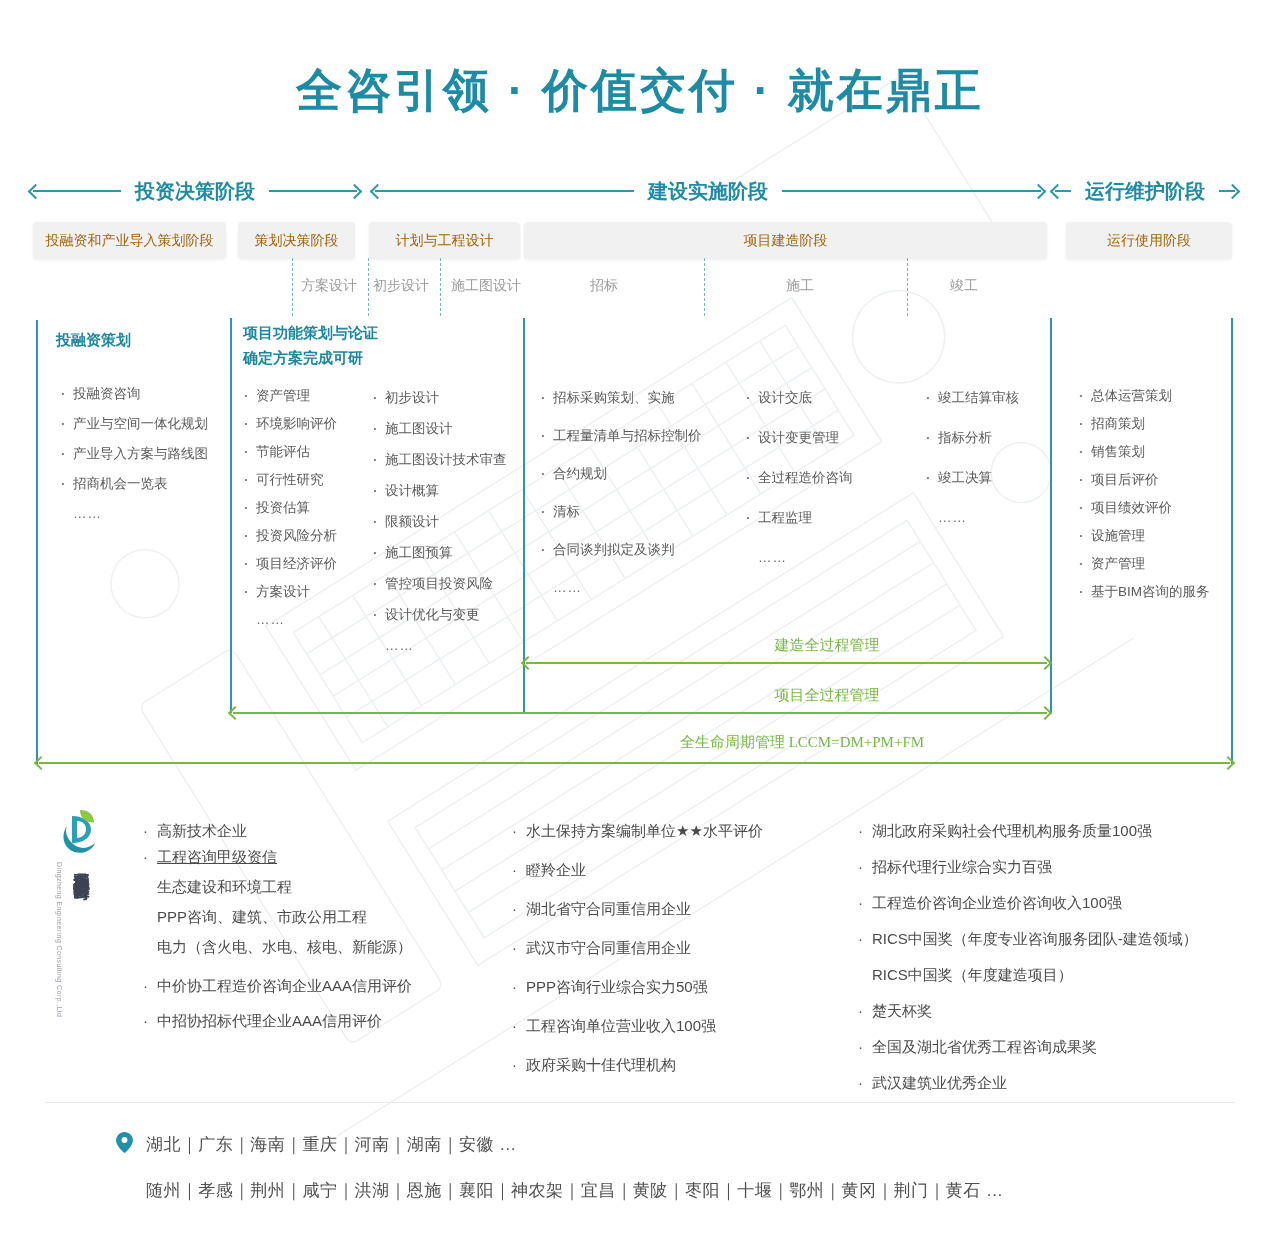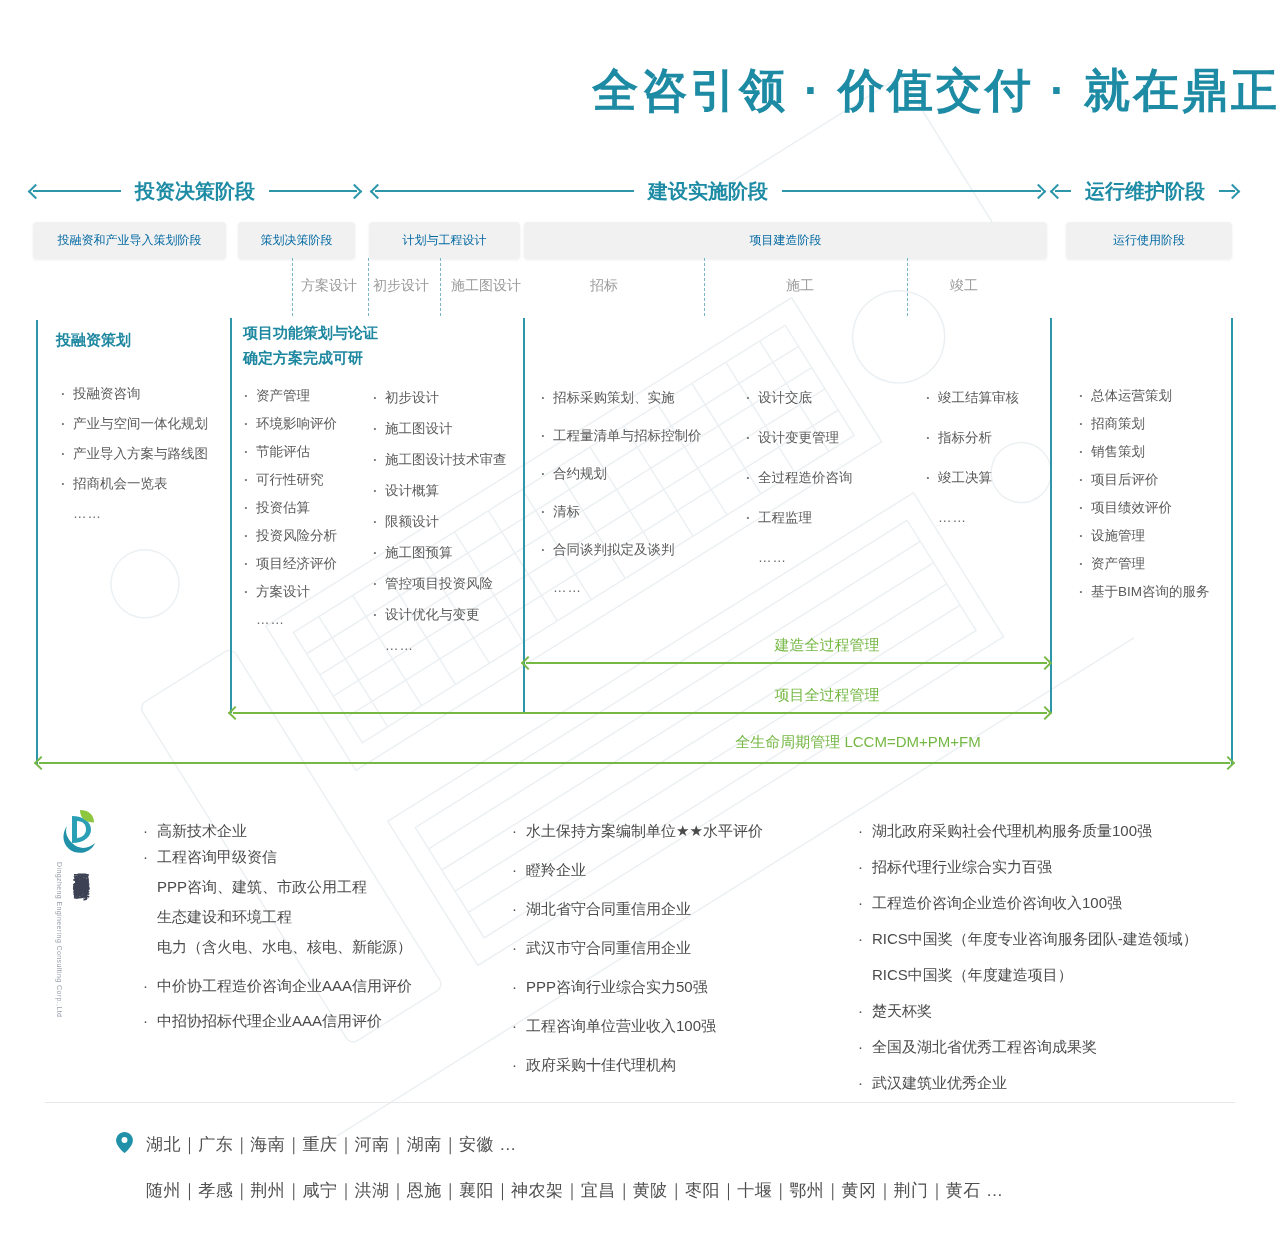--- a/index.html
+++ b/index.html
@@ -1,33 +1,33 @@
 <!DOCTYPE html>
 <html><head>
 <meta charset="utf-8">
 <style>
   html,body{margin:0;padding:0;background:#fff;}
   .canvas{position:relative;width:1280px;height:1238px;background:#ffffff;overflow:hidden;
           font-family:"Liberation Sans","DejaVu Sans",sans-serif;}
   .bg{position:absolute;left:0;top:0;}
 
-  .title{position:absolute;left:0;right:0;top:60px;margin:0;text-align:right;
+  .title{position:absolute;left:0;right:0;top:60px;margin:0;text-align:center;
          font-size:46px;font-weight:900;color:#1e8ba5;letter-spacing:3px;}
 
   
   .phase{position:absolute;top:180px;height:22px;display:flex;align-items:center;}
   .phase .ln{flex:1;height:2px;background:#2e96aa;}
   .chev{width:9px;height:9px;border:solid #2e96aa;border-width:0 0 2px 2px;flex:none;}
   .chev.l{transform:rotate(45deg);margin-right:-8px;}
   .chev.r{transform:rotate(225deg);margin-left:-8px;}
   .phase .lbl{margin:0 14px;font-size:20px;font-weight:800;color:#1e8ba5;white-space:nowrap;}
 
   .stage{position:absolute;top:222px;height:37px;background:#f1f1f2;border-radius:4px;
          box-shadow:0 1px 3px rgba(0,0,0,.07);display:flex;align-items:center;justify-content:center;
-         font-size:12px;color:#0369a1;white-space:nowrap;}
+         font-size:14px;color:#a16207;white-space:nowrap;}
 
   .sub{position:absolute;top:277px;font-size:14px;color:#9b9b9b;white-space:nowrap;}
   .dash{position:absolute;top:258px;height:58px;width:0;border-left:1px dashed #79b5c4;}
   .tv{position:absolute;width:2px;background:#2e96aa;}
 
   .colhead{position:absolute;font-size:15px;font-weight:bold;color:#1d87a0;line-height:25px;white-space:nowrap;}
 
   .col{position:absolute;}
   .li{position:relative;padding-left:13px;font-size:13.5px;line-height:20px;color:#5a5a5a;white-space:nowrap;}
   .li::before{content:"·";position:absolute;left:1px;top:0;font-weight:bold;color:#7a7a7a;}
@@ -209,40 +209,40 @@
     <span class="gchev r"></span>
   </div>
 
   <div class="glabel" style="left:702px;top:686px;width:250px;">项目全过程管理</div>
   <div class="gline" style="left:230px;top:706px;width:820px;">
     <span class="gchev l"></span>
       <span class="ln"></span>
     <span class="gchev r"></span>
   </div>
 
-  <div class="glabel" style="left:728px;top:733px;width:260px;">全生命周期管理 LCCM=DM+PM+FM</div>
+  <div class="glabel" style="left:672px;top:733px;width:260px;font-family:Liberation Serif, serif;">全生命周期管理 LCCM=DM+PM+FM</div>
   <div class="gline" style="left:36px;top:756px;width:1197px;">
     <span class="gchev l"></span>
       <span class="ln"></span>
     <span class="gchev r"></span>
   </div>
 
   <svg class="logo" width="42" height="48" viewBox="0 0 42 48">
     <path d="M9 16 C4 23 4 33 11 39 C20 46 33 43 37 33 C31 39 21 40 14 33 C8 27 7 21 9 16 Z" fill="#2191a9"></path>
     <path fill-rule="evenodd" d="M14 6 L14 33 C26 33 33 27 33 19.5 C33 11.5 25 6 14 6 Z M19 11 C25 11 28 14.5 28 19.5 C28 24 24 28 19 28 Z" fill="#2a9fb5"></path>
     <path d="M22 0 C30 0 36 4.5 36 12.5 C28 12.5 22 8.5 22 0 Z" fill="#8dc63f"></path>
   </svg>
   <div class="cn-name">鼎正工程咨询股份有限公司</div>
   <div class="en-name">Dingzheng Engineering Consulting Corp.,Ltd</div>
 
   <div class="qcol" style="left:143px;top:818px;">
     <div class="q" style="">高新技术企业</div>
-    <div class="q" style="margin-bottom:4px;">工程咨询甲级资信</div>
+    <div class="q" style="margin-bottom:4px;text-decoration:underline;">工程咨询甲级资信</div>
+    <div class="q nb" style="margin-bottom:4px;">生态建设和环境工程</div>
     <div class="q nb" style="margin-bottom:4px;">PPP咨询、建筑、市政公用工程</div>
-    <div class="q nb" style="margin-bottom:4px;">生态建设和环境工程</div>
     <div class="q nb" style="margin-bottom:13px;">电力（含火电、水电、核电、新能源）</div>
     <div class="q" style="margin-bottom:9px;">中价协工程造价咨询企业AAA信用评价</div>
     <div class="q">中招协招标代理企业AAA信用评价</div>
   </div>
 
   <div class="qcol" style="left:512px;top:818px;">
     <div class="q" style="margin-bottom:13px;">水土保持方案编制单位★★水平评价</div>
     <div class="q" style="margin-bottom:13px;">瞪羚企业</div>
     <div class="q" style="margin-bottom:13px;">湖北省守合同重信用企业</div>
     <div class="q" style="margin-bottom:13px;">武汉市守合同重信用企业</div>

